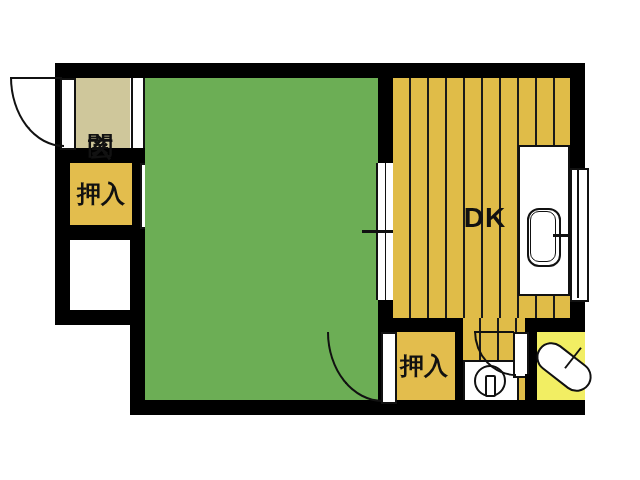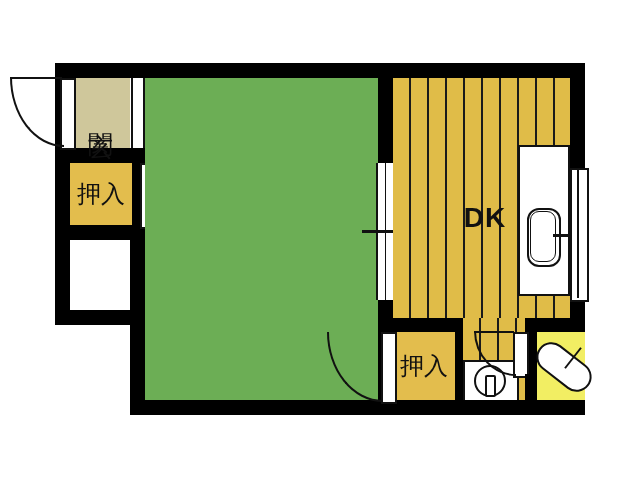--- a/index.html
+++ b/index.html
@@ -25,21 +25,21 @@
   .wall      { background: #000000; }
   .tatami    { background: #6cae55; }
   .genkan    { background: #cfc79b; }
   .closet    { background: #e3bd4d; }
   .bathroom  { background: #f2ee63; }
   .white     { background: #ffffff; }
 
   
   .label {
     color: #111111;
-    font-weight: 400;
+    font-weight: 700;
     text-align: center;
     line-height: 1.12;
     white-space: pre-line;
     letter-spacing: 1px;
     user-select: none;
   }
   .label-washitsu { font-size: 30px; letter-spacing: 3px; }
   .label-dk       { font-size: 28px; font-family: "Liberation Sans", sans-serif; letter-spacing: 1px; font-weight: 600;}
   .label-genkan   { font-size: 25px; letter-spacing: 0; }
   .label-oshiire  { font-size: 24px; letter-spacing: 0; }

